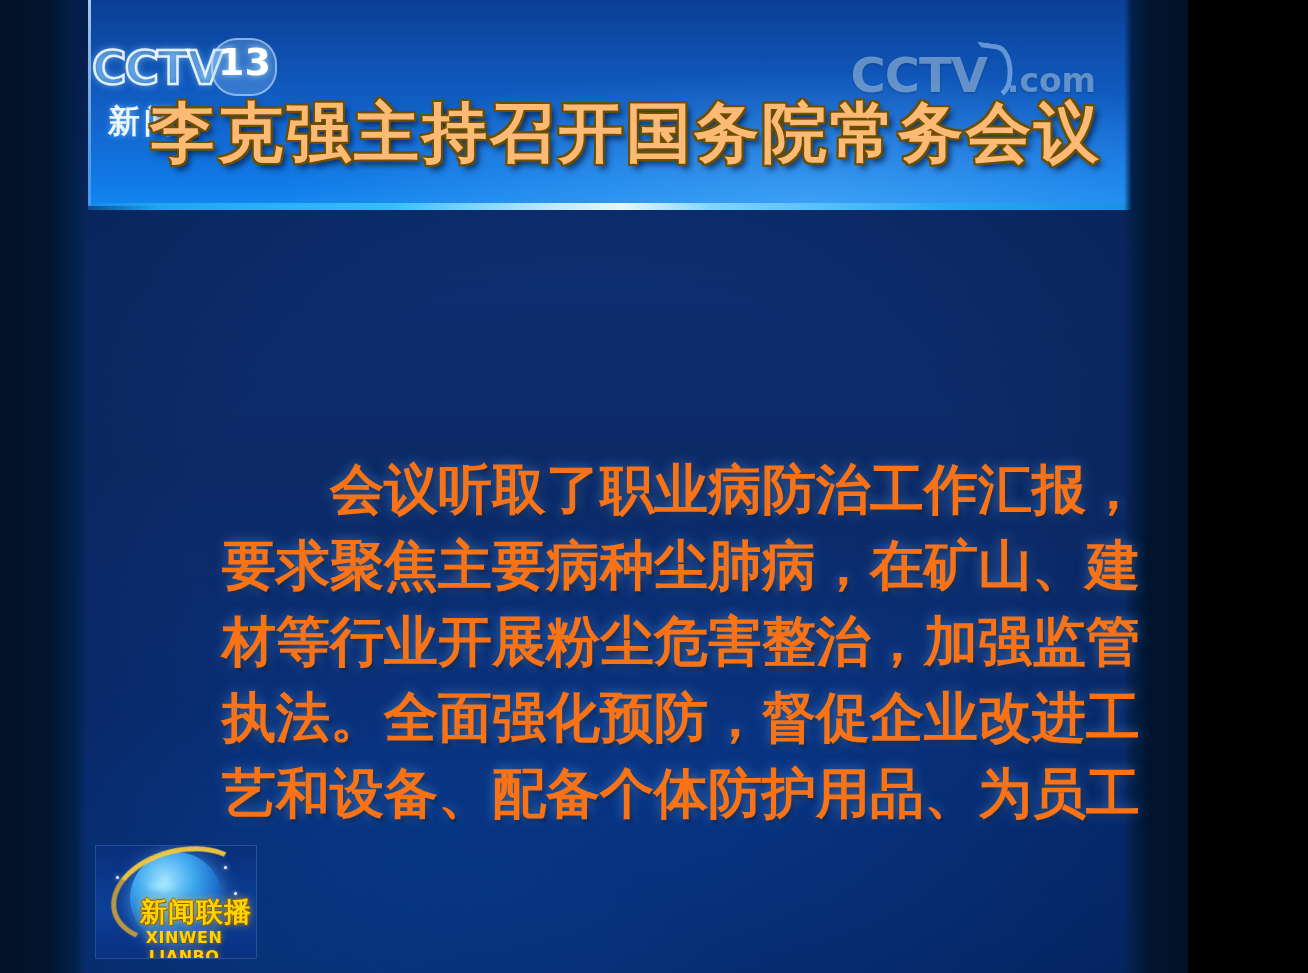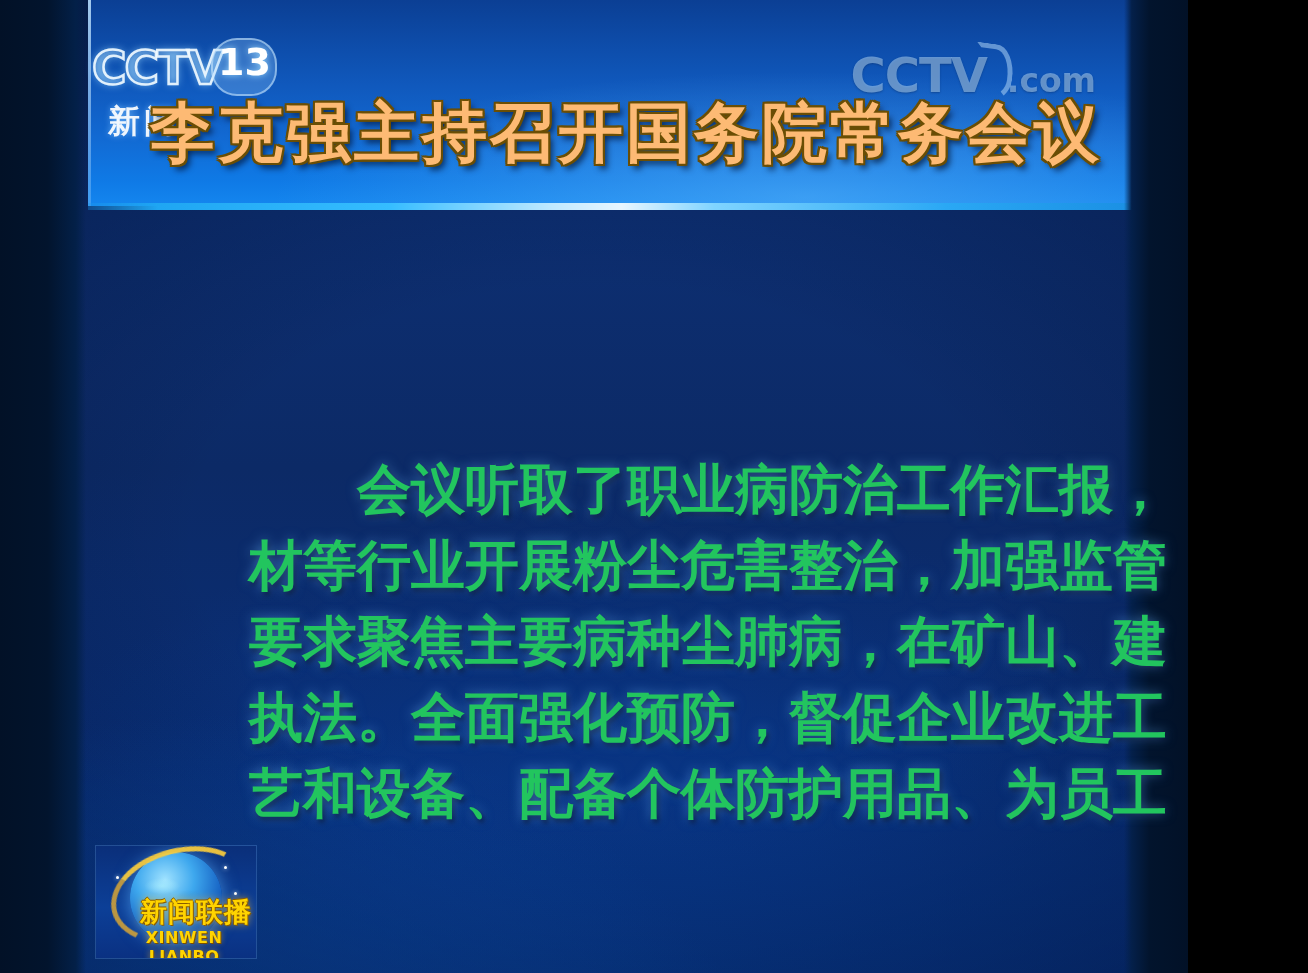--- a/index.html
+++ b/index.html
@@ -242,26 +242,25 @@
     left: 222px;
     top: 452px;
     width: 940px;
     z-index: 3;
   }
   .body-line {
     font-size: 54px;
     font-weight: bold;
     letter-spacing: 0px;
     line-height: 76px;
-    color: #22c55e;
+    color: #f97316;
     text-shadow:
       0 0 12px rgba(110,185,255,0.50),
       2px 3px 5px rgba(0,12,42,0.85);
     white-space: nowrap;
-    margin-left: 27px;
   }
   .body-line.indent { text-indent: 108px; }
 
   
   .nl-badge {
     position: absolute;
     left: 96px;
     top: 846px;
     width: 160px;
     height: 112px;
@@ -361,22 +360,22 @@
 
   <div class="cctv-dotcom">
     <span>CCTV</span><span class="hook"></span><span class="small">.com</span>
   </div>
 
   <div class="headline">李克强主持召开国务院常务会议</div>
 
 
   <div class="body-text">
     <div class="body-line indent">会议听取了职业病防治工作汇报，</div>
+    <div class="body-line">要求聚焦主要病种尘肺病，在矿山、建</div>
     <div class="body-line">材等行业开展粉尘危害整治，加强监管</div>
-    <div class="body-line">要求聚焦主要病种尘肺病，在矿山、建</div>
     <div class="body-line">执法。全面强化预防，督促企业改进工</div>
     <div class="body-line">艺和设备、配备个体防护用品、为员工</div>
   </div>
 
   <div class="nl-badge">
     <div class="nl-globe"></div>
     <div class="nl-arc"></div>
     <div class="nl-sparkle" style="left:20px; top:30px;"></div>
     <div class="nl-sparkle" style="left:138px; top:46px;"></div>
     <div class="nl-sparkle" style="left:128px; top:20px;"></div>

